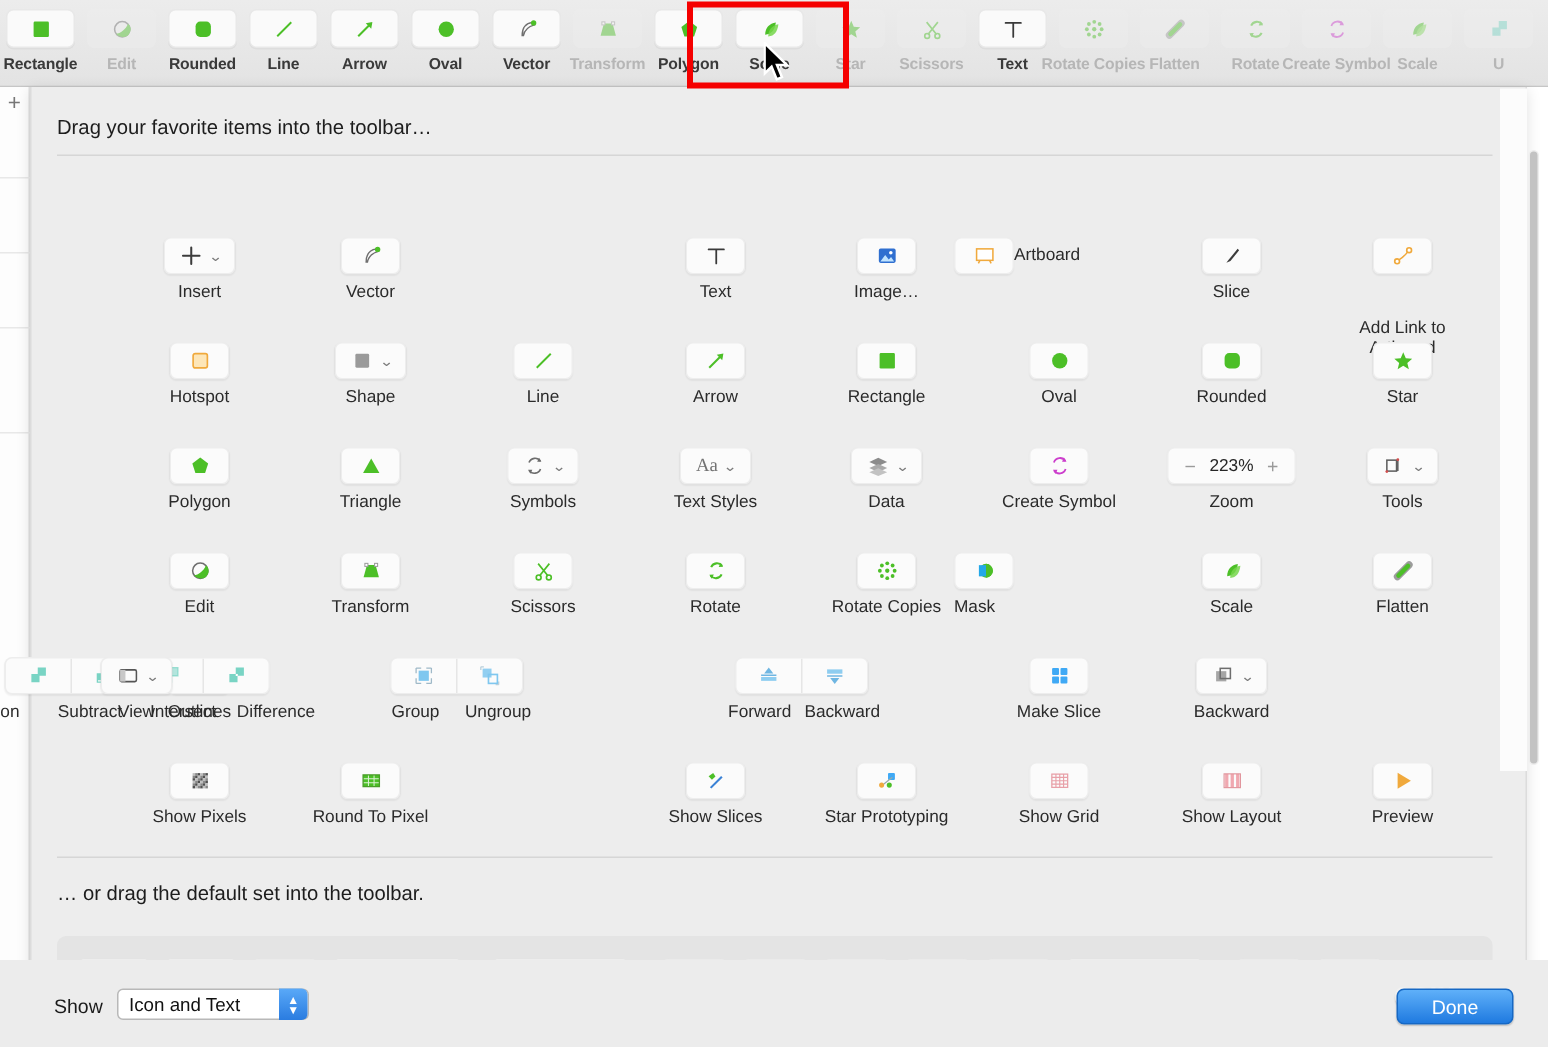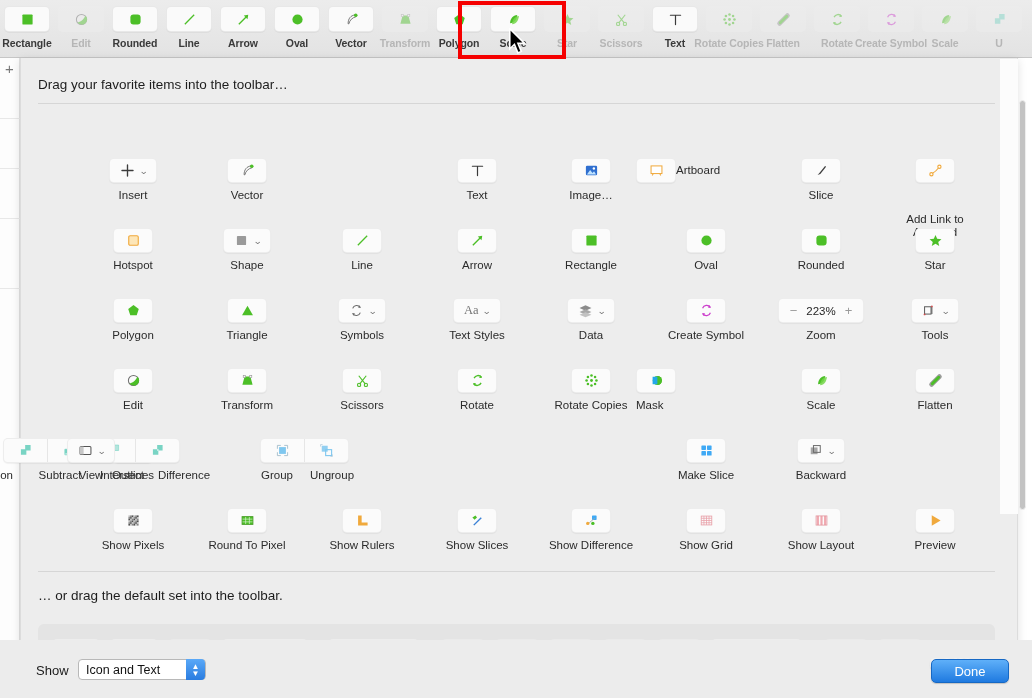--- a/index.html
+++ b/index.html
@@ -642,20 +642,42 @@
                 <rect x="9" y="9" width="7" height="7" fill="none" stroke="#7fc7ef" stroke-width="1.3"></rect>
                 <g stroke="#b9cfdb" stroke-width="1" fill="none">
                   <path d="M3 3h2.4M3 3v2.4M17 17h-2.4M17 17v-2.4"></path>
                 </g>
               </svg>
             </div>
           </div>
           <div class="caprow">
             <span style="width:55px">Group</span>
             <span style="width:55px">Ungroup</span>
+          </div>
+        </div>
+        <div class="cell" style="left: 443px; top: 330px; width: 140px; display: flex; flex-direction: column; align-items: center;">
+          <div class="seg">
+            <div>
+              <svg width="17" height="17" viewBox="0 0 20 20">
+                <rect x="4" y="11" width="12" height="3" fill="#8ecdf0"></rect>
+                <path d="M10 3.6 L13.6 8.2 L6.4 8.2 Z" fill="#6fb6e2"></path>
+                <path d="M4 9.6 h12" stroke="#6fb6e2" stroke-width="1.2"></path>
+              </svg>
+            </div>
+            <div>
+              <svg width="17" height="17" viewBox="0 0 20 20">
+                <rect x="4" y="5" width="12" height="3.4" fill="#8ecdf0"></rect>
+                <path d="M10 16.4 L13.6 11.8 L6.4 11.8 Z" fill="#6fb6e2"></path>
+                <path d="M4 10.2 h12" stroke="#6fb6e2" stroke-width="1.2"></path>
+              </svg>
+            </div>
+          </div>
+          <div class="caprow">
+            <span style="width:55px">Forward</span>
+            <span style="width:55px">Backward</span>
           </div>
         </div>
         <div class="cell" style="left: 615px; top: 330px; width: 140px; display: flex; flex-direction: column; align-items: center;">
           <div class="btn" style="min-width:40px">
             <svg width="17" height="17" viewBox="0 0 20 20">
               <g fill="#3fa9f5">
                 <rect x="4" y="4" width="5.4" height="5.4" rx=".8"></rect>
                 <rect x="10.6" y="4" width="5.4" height="5.4" rx=".8"></rect>
                 <rect x="4" y="10.6" width="5.4" height="5.4" rx=".8"></rect>
                 <rect x="10.6" y="10.6" width="5.4" height="5.4" rx=".8"></rect>
@@ -768,47 +790,39 @@
             <svg width="17" height="17" viewBox="0 0 20 20">
               <rect x="3.6" y="5.4" width="12.8" height="9.2" fill="#4cbf27"></rect>
               <g stroke="#ffffff" stroke-width=".8" opacity=".8">
                 <path d="M7.8 5.4v9.2M12.2 5.4v9.2M3.6 8.4h12.8M3.6 11.6h12.8"></path>
               </g>
               <rect x="3.6" y="5.4" width="12.8" height="9.2" fill="none" stroke="#4a9c2a" stroke-width="1"></rect>
             </svg>
           </div>
           <div class="cap">Round To Pixel</div>
         </div>
-        <div class="cell" style="left: 271px; top: 400px; width: 140px; display: flex; flex-direction: column; align-items: center;">
-          <div class="btn" style="min-width:40px">
-            <svg width="17" height="17" viewBox="0 0 20 20">
-              <path d="M4.8 4 h4.2 v8.4 h7 v3.4 H4.8 Z" fill="#f0a93c"></path>
-            </svg>
-          </div>
-          <div class="cap">Show Rulers</div>
-        </div>
         <div class="cell" style="left: 386px; top: 400px; width: 140px; display: flex; flex-direction: column; align-items: center;">
           <div class="btn" style="min-width:40px">
             <svg width="17" height="17" viewBox="0 0 20 20">
               <path d="M5 15 L13.8 6.2 L15 7.4 L6.2 16 Z" fill="#3b82d6"></path>
               <path d="M4 6.4 L7.6 4 L9.4 6.6 L6.6 9.2 Z" fill="#4cbf27"></path>
             </svg>
           </div>
           <div class="cap">Show Slices</div>
         </div>
         <div class="cell" style="left: 500px; top: 400px; width: 140px; display: flex; flex-direction: column; align-items: center;">
           <div class="btn" style="min-width:40px">
             <svg width="17" height="17" viewBox="0 0 20 20">
               <rect x="10.6" y="4" width="5.4" height="5.4" rx=".8" fill="#3fa9f5"></rect>
               <circle cx="5.6" cy="13.4" r="2" fill="#f0a93c"></circle>
               <circle cx="11.6" cy="13.4" r="2" fill="#4cbf27"></circle>
               <path d="M7.4 12.6 L14 7.2" stroke="#9aa" stroke-width="1"></path>
             </svg>
           </div>
-          <div class="cap two">Show Difference</div>
+          <div class="cap two">Star Prototyping</div>
         </div>
         <div class="cell" style="left: 615px; top: 400px; width: 140px; display: flex; flex-direction: column; align-items: center;">
           <div class="btn" style="min-width:40px">
             <svg width="17" height="17" viewBox="0 0 20 20">
               <rect x="3.8" y="4.8" width="12.4" height="10.4" fill="none" stroke="#e8a0a8" stroke-width="1"></rect>
               <g stroke="#e8a0a8" stroke-width=".9">
                 <path d="M7 4.8v10.4M10 4.8v10.4M13 4.8v10.4M3.8 7.4h12.4M3.8 10h12.4M3.8 12.6h12.4"></path>
               </g>
             </svg>
           </div>

